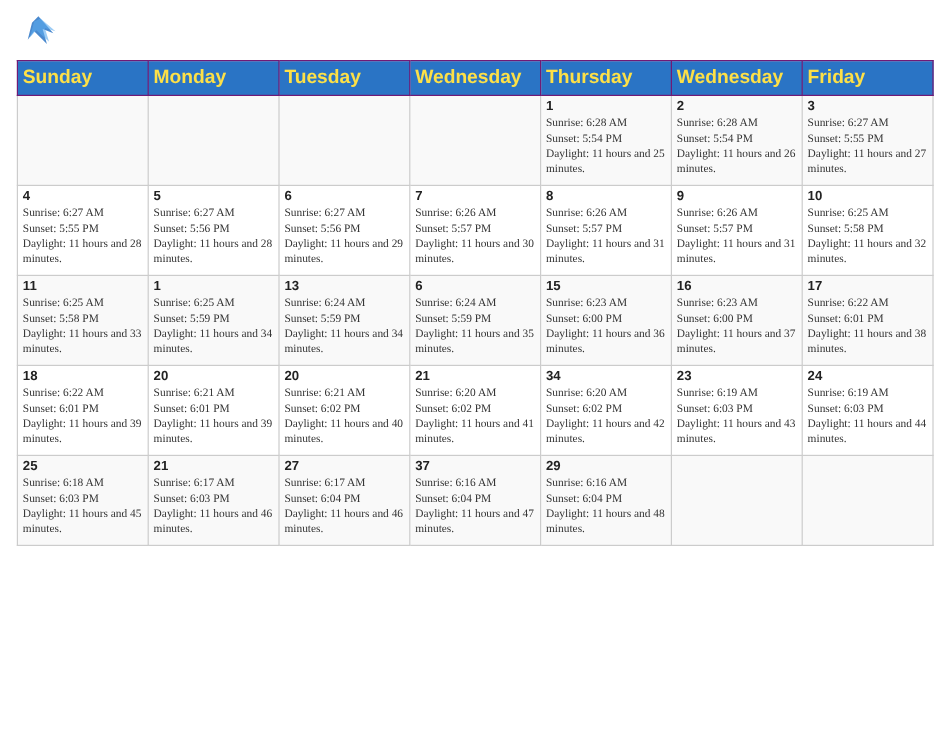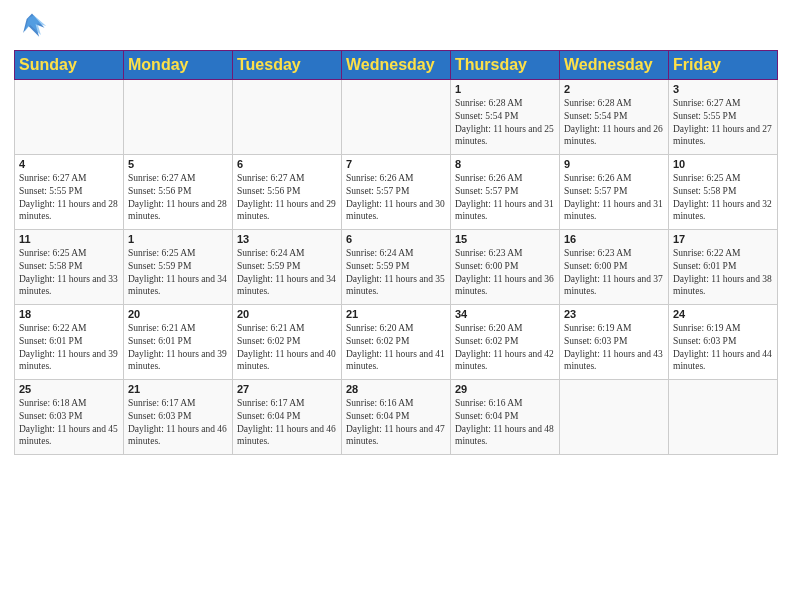--- a/index.html
+++ b/index.html
@@ -256,21 +256,21 @@
           </td>
           <td>
             <span class="day-number">21</span>
             <div class="day-info">Sunrise: 6:17 AM<br>Sunset: 6:03 PM<br>Daylight: 11 hours and 46 minutes.</div>
           </td>
           <td>
             <span class="day-number">27</span>
             <div class="day-info">Sunrise: 6:17 AM<br>Sunset: 6:04 PM<br>Daylight: 11 hours and 46 minutes.</div>
           </td>
           <td>
-            <span class="day-number">28</span>
+            <span class="day-number">37</span>
             <div class="day-info">Sunrise: 6:16 AM<br>Sunset: 6:04 PM<br>Daylight: 11 hours and 47 minutes.</div>
           </td>
           <td>
             <span class="day-number">29</span>
             <div class="day-info">Sunrise: 6:16 AM<br>Sunset: 6:04 PM<br>Daylight: 11 hours and 48 minutes.</div>
           </td>
           <td class="empty"></td>
           <td class="empty"></td>
         </tr>
       </tbody>

